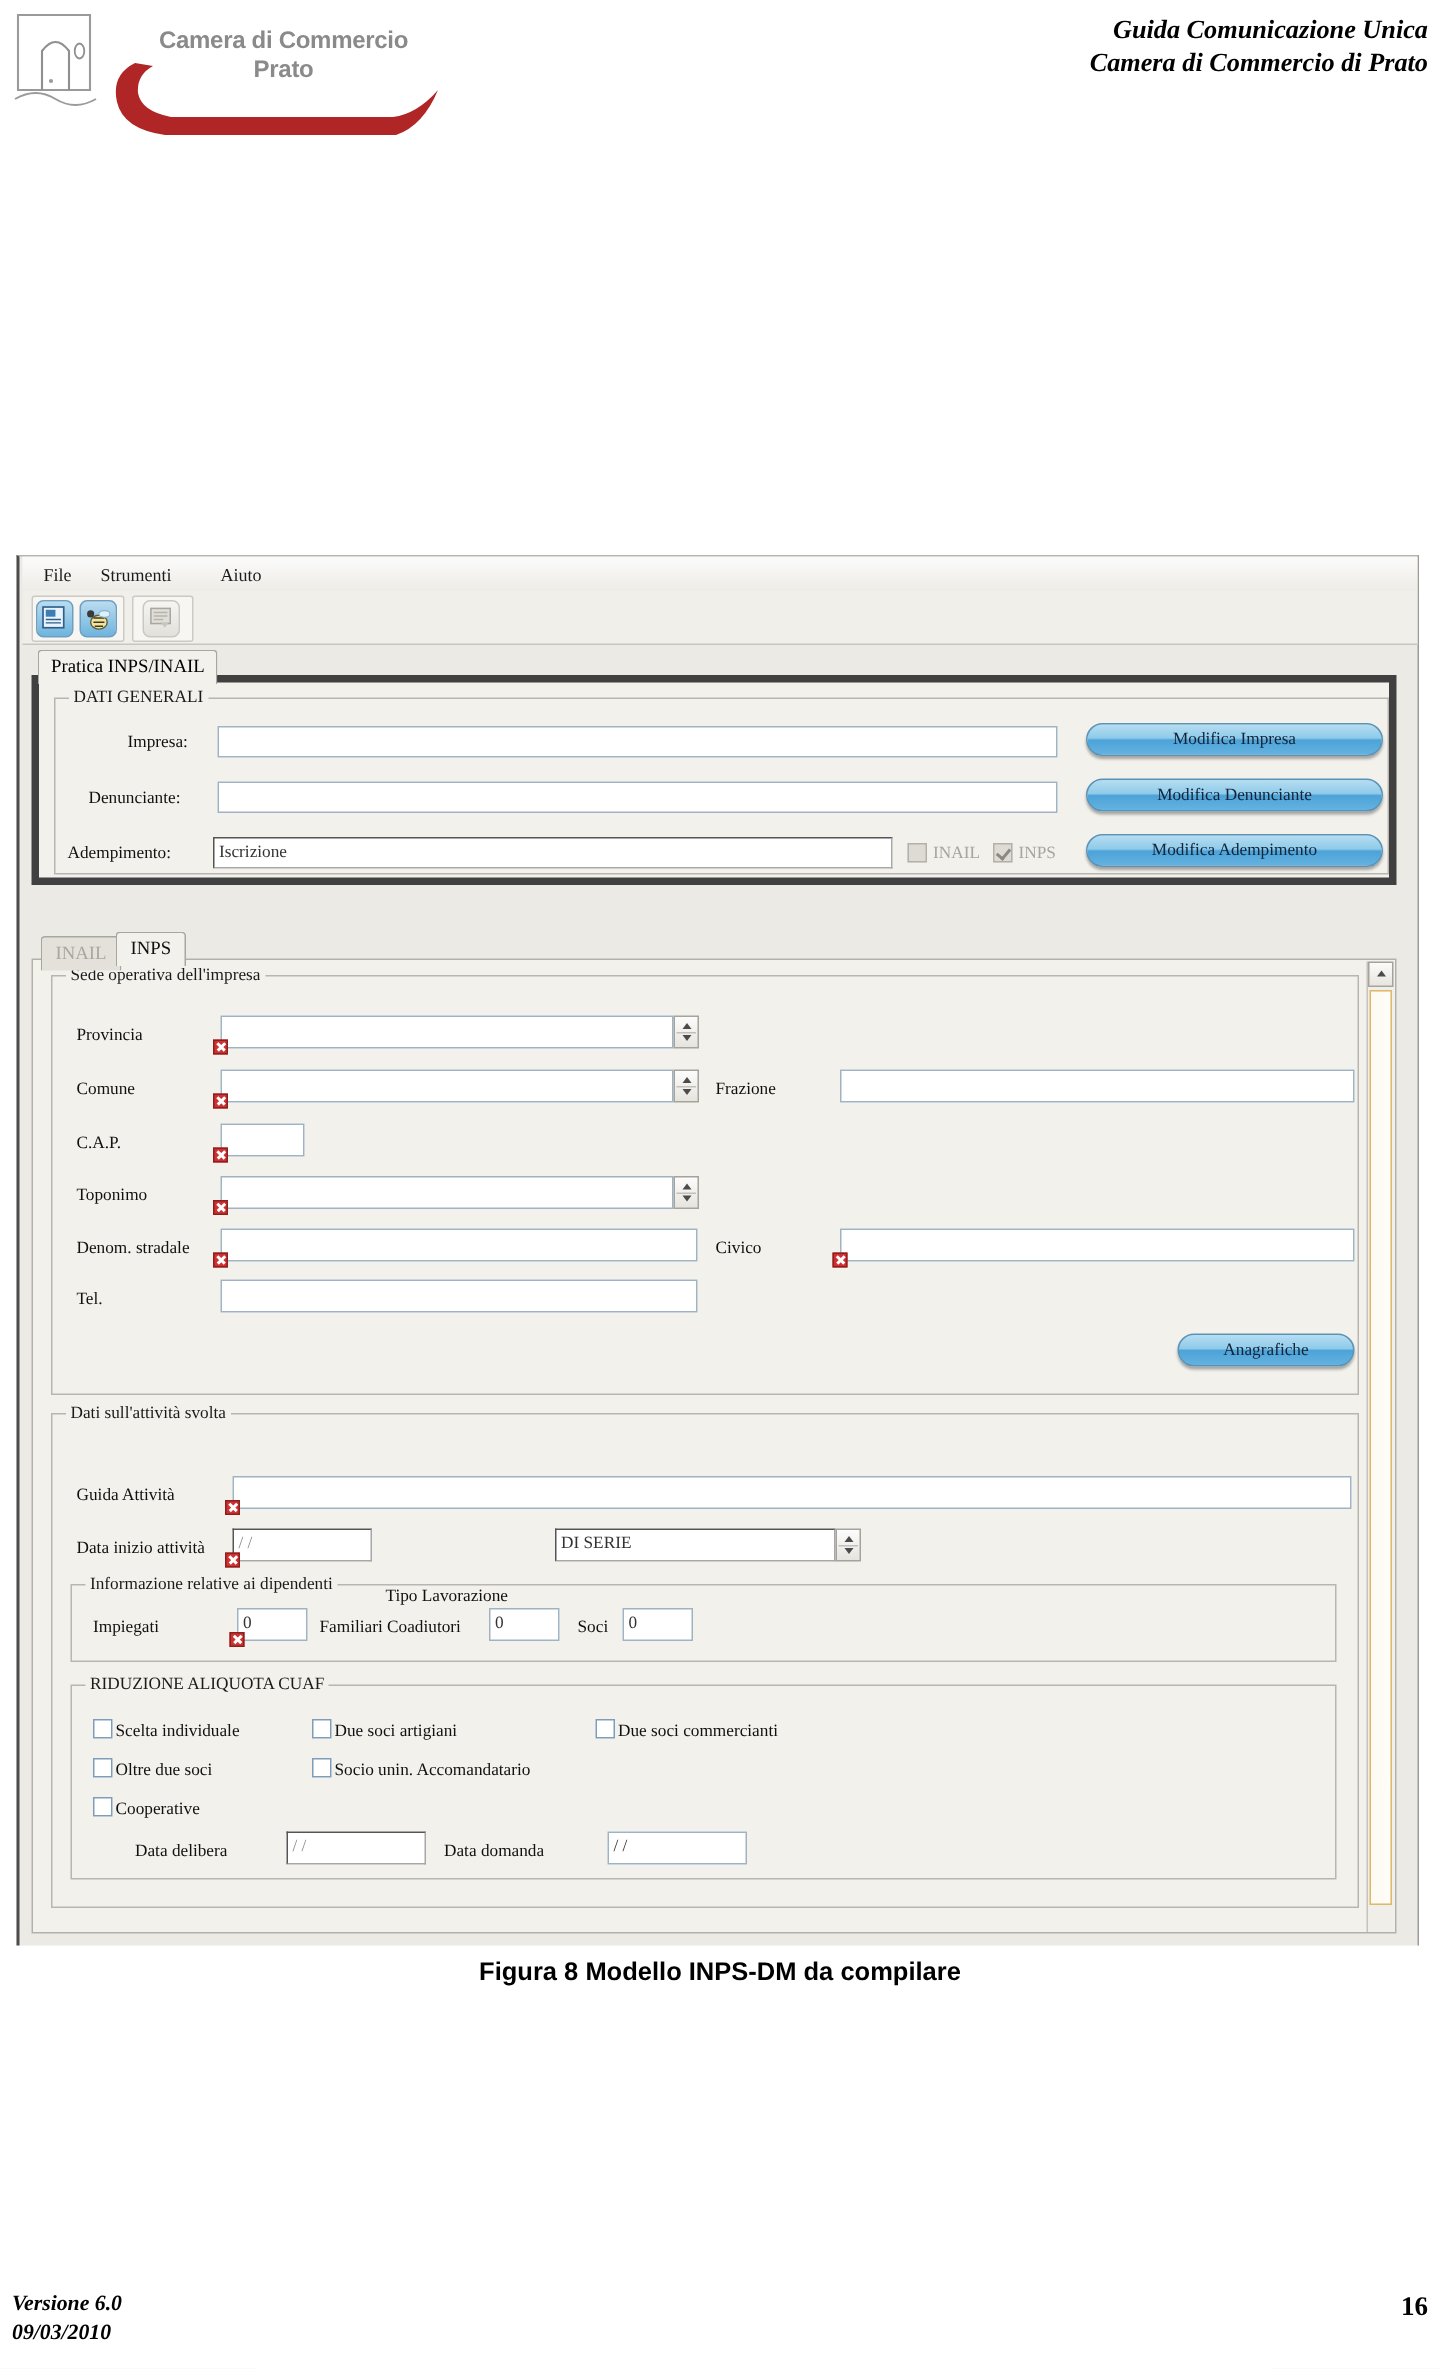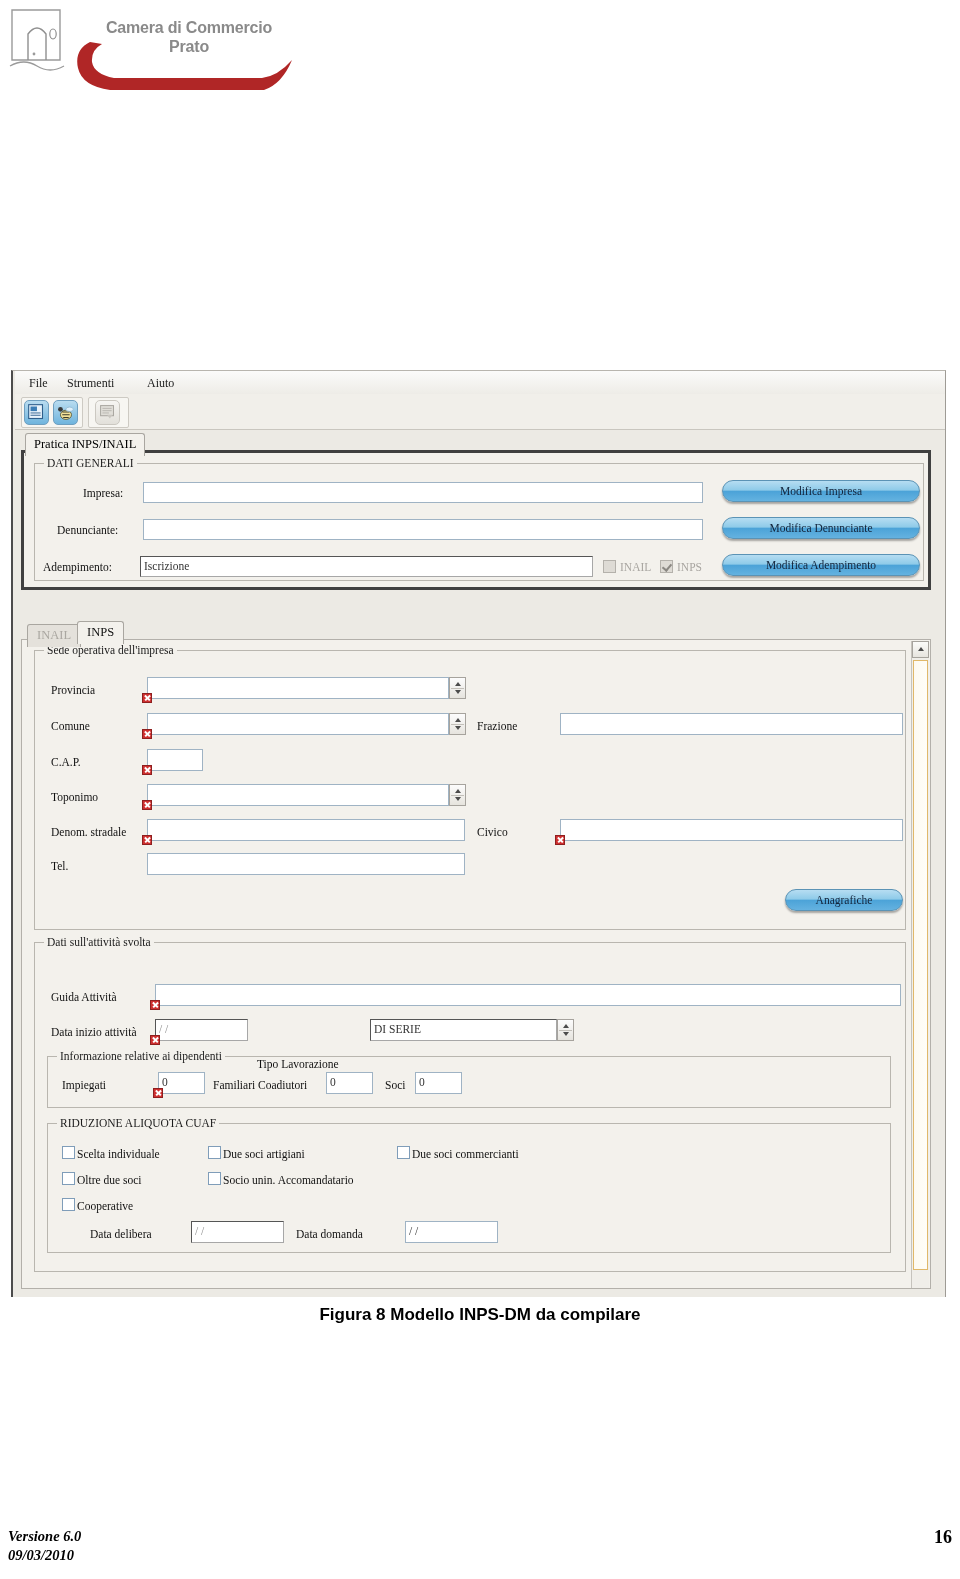--- a/index.html
+++ b/index.html
@@ -139,21 +139,21 @@
     border: 1px solid #a9a6a0;
     border-bottom: none;
     border-radius: 3px 3px 0 0;
     z-index: 3;
   }
   #dati-generali-panel {
     position: absolute;
     left: 8px; top: 79px;
     width: 910px; height: 140px;
     background: #f3f1ec;
-    border: 3px solid #404040;
+    border: 5px solid #404040;
     box-sizing: border-box;
   }
 
   
   .group {
     position: absolute;
     border: 1px solid #b9b6af;
     box-sizing: border-box;
   }
   .group-title {
@@ -368,20 +368,24 @@
     <div id="logo-text">
       <div>Camera di Commercio</div>
       <div>Prato</div>
     </div>
 
     <svg id="logo-swoosh" viewBox="0 0 230 56">
       <path d="M22 2 Q6 10 10 28 Q14 46 42 50 L196 50 Q214 44 224 20 Q210 36 194 38 L46 38 Q26 34 24 22 Q23 10 34 4 Z" fill="#b02626"></path>
     </svg>
   </div>
 
+  <div id="header-title">
+    <div>Guida Comunicazione Unica</div>
+    <div>Camera di Commercio di Prato</div>
+  </div>
 </div>
 
 <div id="app-window">
  <div id="app-inner">
 
   <div id="menubar">
     <span class="menu-item" style="left:10px">File</span>
     <span class="menu-item" style="left:48px">Strumenti</span>
     <span class="menu-item" style="left:128px">Aiuto</span>
   </div>

